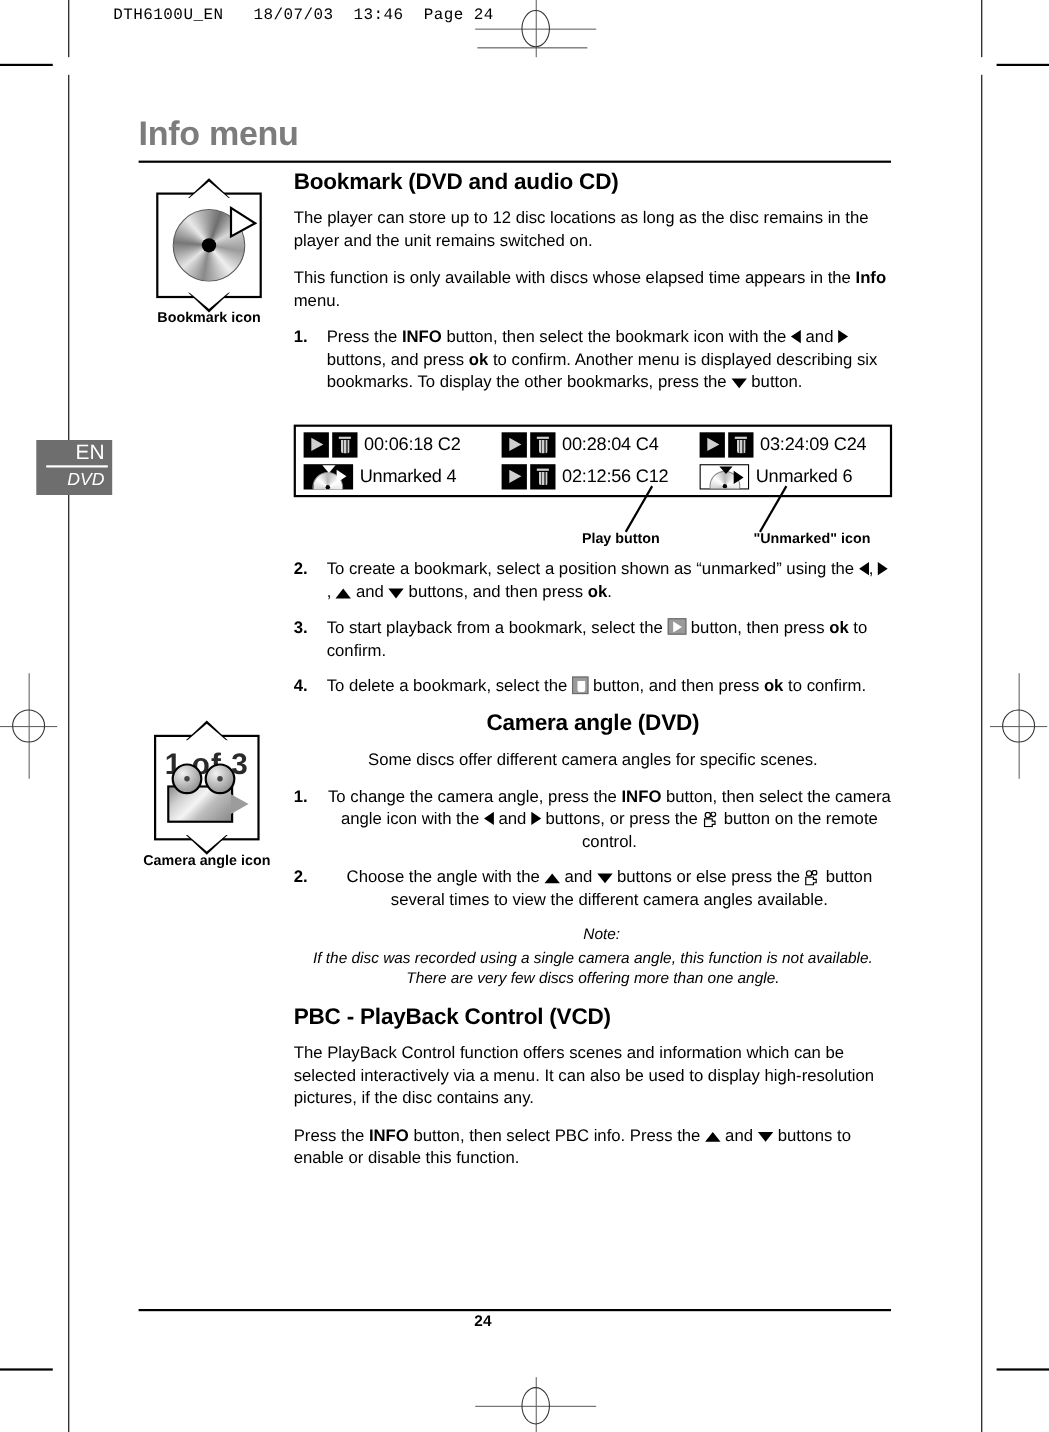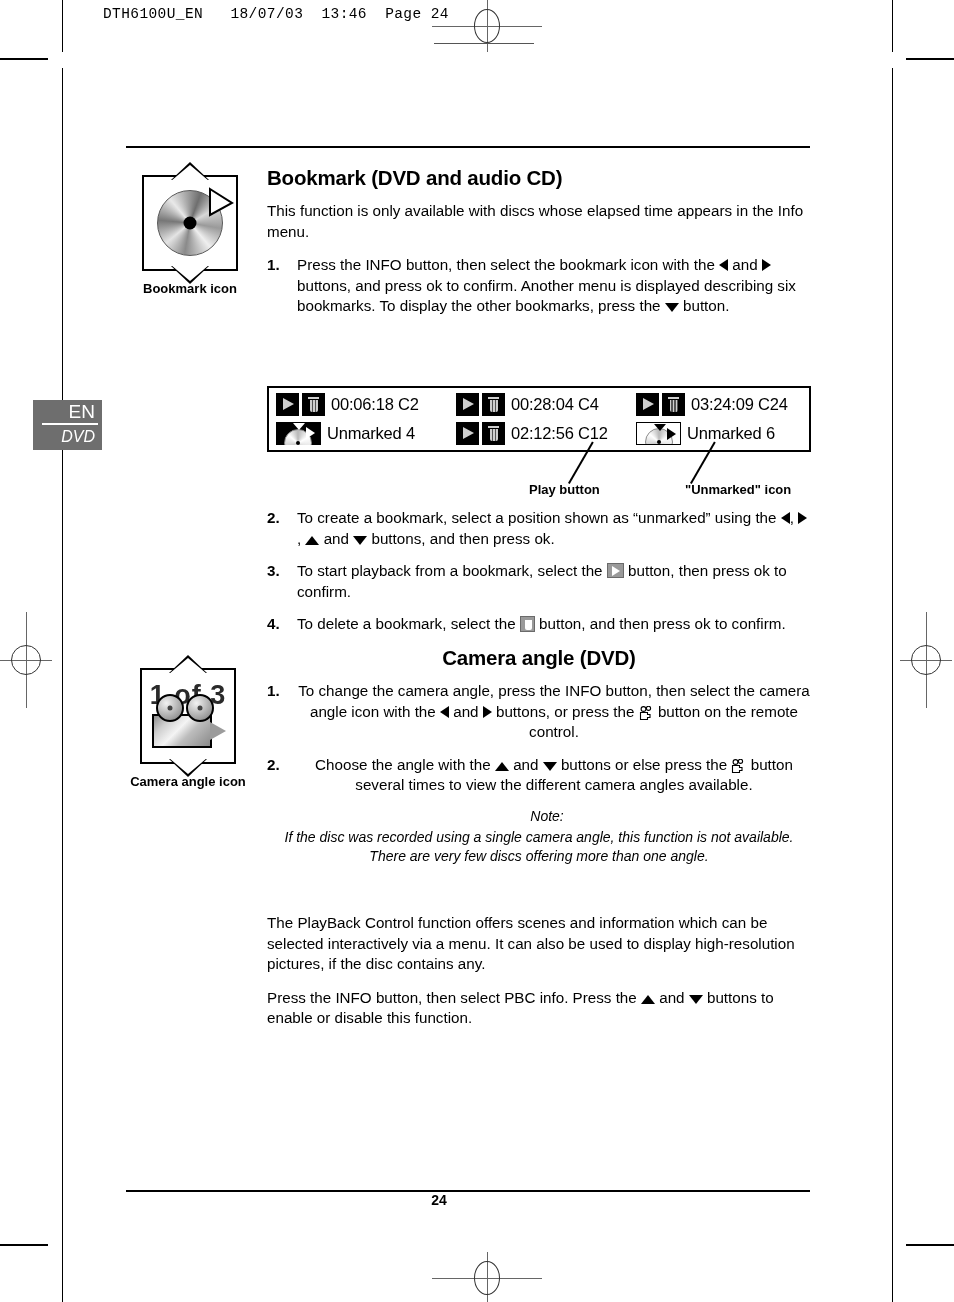--- a/index.html
+++ b/index.html
@@ -157,21 +157,21 @@
   .note-txt { font-size: 14px; font-style: italic; line-height: 19px; margin: 0; }
 
   ol.steps { list-style: none; margin: 0; padding: 0; }
   ol.steps li {
     position: relative; padding-left: 30px; font-size: 15.2px; line-height: 20.5px;
     margin-bottom: 12px;
   }
   ol.steps li .num {
     position: absolute; left: 0; top: 0; font-weight: bold; font-size: 15.2px;
   }
-  b, strong { font-weight: normal; }
+  b, strong { font-weight: bold; }
 
   
   .g { display:inline-block; vertical-align: -1px; }
   .gl-left  { width:0;height:0;border-top:6px solid transparent;border-bottom:6px solid transparent;border-right:9px solid #000; }
   .gl-right { width:0;height:0;border-top:6px solid transparent;border-bottom:6px solid transparent;border-left:9px solid #000; }
   .gl-up    { width:0;height:0;border-left:7px solid transparent;border-right:7px solid transparent;border-bottom:9px solid #000; }
   .gl-down  { width:0;height:0;border-left:7px solid transparent;border-right:7px solid transparent;border-top:9px solid #000; }
 
   .btn-play-inline {
     display:inline-block; width:17px; height:15px; background:#9a9a9a; border:1px solid #6a6a6a;
@@ -287,42 +287,44 @@
   <div class="rv"></div>
     <div class="rh" style="top:26px;"></div>
     <div class="rc" style="top:26px;"></div>
 </div>
 
 <div class="filestamp">DTH6100U_EN   18/07/03  13:46  Page 24</div>
 <div class="stamp-line"></div>
 
 <div class="page">
 
+  <div class="page-title">Info menu</div>
   <div class="title-rule"></div>
 
   <div class="lang-badge">
     <span class="en">EN</span>
     <div class="divider"></div>
     <span class="dvd">DVD</span>
   </div>
 
   <div class="icon-block" style="left:117px; top:175px;">
     <div class="icon-frame">
       <div class="arr-up"></div>
       <div class="arr-dn"></div>
       <div class="disc"></div>
       <svg class="disc-tri-o" viewBox="0 0 26 30">
         <polygon points="2,2 24,16 2,28" fill="#ffffff" stroke="#000" stroke-width="2"></polygon>
       </svg>
     </div>
     <div class="icon-caption">Bookmark icon</div>
   </div>
 
-  <div class="col" style="top:166px;">
+  <div class="col" style="top:154px;">
     <h2 class="sec">Bookmark (DVD and audio CD)</h2>
+    <p class="body">The player can store up to 12 disc locations as long as the disc remains in the player and the unit remains switched on.</p>
     <p class="body">This function is only available with discs whose elapsed time appears in the <b>Info</b> menu.</p>
     <ol class="steps">
       <li>
         <span class="num">1.</span>
         Press the <b>INFO</b> button, then select the bookmark icon with the
         <span class="g gl-left"></span> and
         <span class="g gl-right"></span> buttons, and press <b>ok</b> to confirm. Another menu is displayed describing six bookmarks. To display the other bookmarks, press the
         <span class="g gl-down"></span> button.
       </li>
     </ol>
@@ -417,20 +419,21 @@
         <div class="cam-lens"></div>
         <div class="cam-reel l"></div>
         <div class="cam-reel r"></div>
       </div>
     </div>
     <div class="icon-caption">Camera angle icon</div>
   </div>
 
   <div class="col" style="top:646px;text-align:center;">
     <h2 class="sec">Camera angle (DVD)</h2>
+    <p class="body">Some discs offer different camera angles for specific scenes.</p>
     <ol class="steps">
       <li>
         <span class="num">1.</span>
         To change the camera angle, press the <b>INFO</b> button, then select the camera angle icon with the
         <span class="g gl-left"></span> and
         <span class="g gl-right"></span> buttons, or press the
         <svg width="15" height="14" viewBox="0 0 15 14" style="vertical-align:-3px">
           <circle cx="4.5" cy="3" r="2.4" fill="none" stroke="#000" stroke-width="1.1"></circle>
           <circle cx="9.5" cy="2.3" r="2.1" fill="none" stroke="#000" stroke-width="1.1"></circle>
           <path d="M1.5 6.5 h7 v2 h2.5 v3 h-2.5 v2 h-7 z" fill="none" stroke="#000" stroke-width="1.1"></path>
@@ -447,20 +450,21 @@
           <path d="M1.5 6.5 h7 v2 h2.5 v3 h-2.5 v2 h-7 z" fill="none" stroke="#000" stroke-width="1.1"></path>
         </svg> button several times to view the different camera angles available.
       </li>
     </ol>
     <p class="note-label">Note:</p>
     <p class="note-txt">If the disc was recorded using a single camera angle, this function is not available. There are very few discs offering more than one angle.</p>
   </div>
 
 
   <div class="col" style="top:913px;">
+    <h2 class="sec">PBC - PlayBack Control (VCD)</h2>
     <p class="body">The PlayBack Control function offers scenes and information which can be selected interactively via a menu. It can also be used to display high-resolution pictures, if the disc contains any.</p>
     <p class="body">Press the <b>INFO</b> button, then select PBC info. Press the
       <span class="g gl-up"></span> and
       <span class="g gl-down"></span> buttons to enable or disable this function.
     </p>
   </div>
 
   <div class="foot-rule"></div>
   <div class="foot-num">24</div>
 

